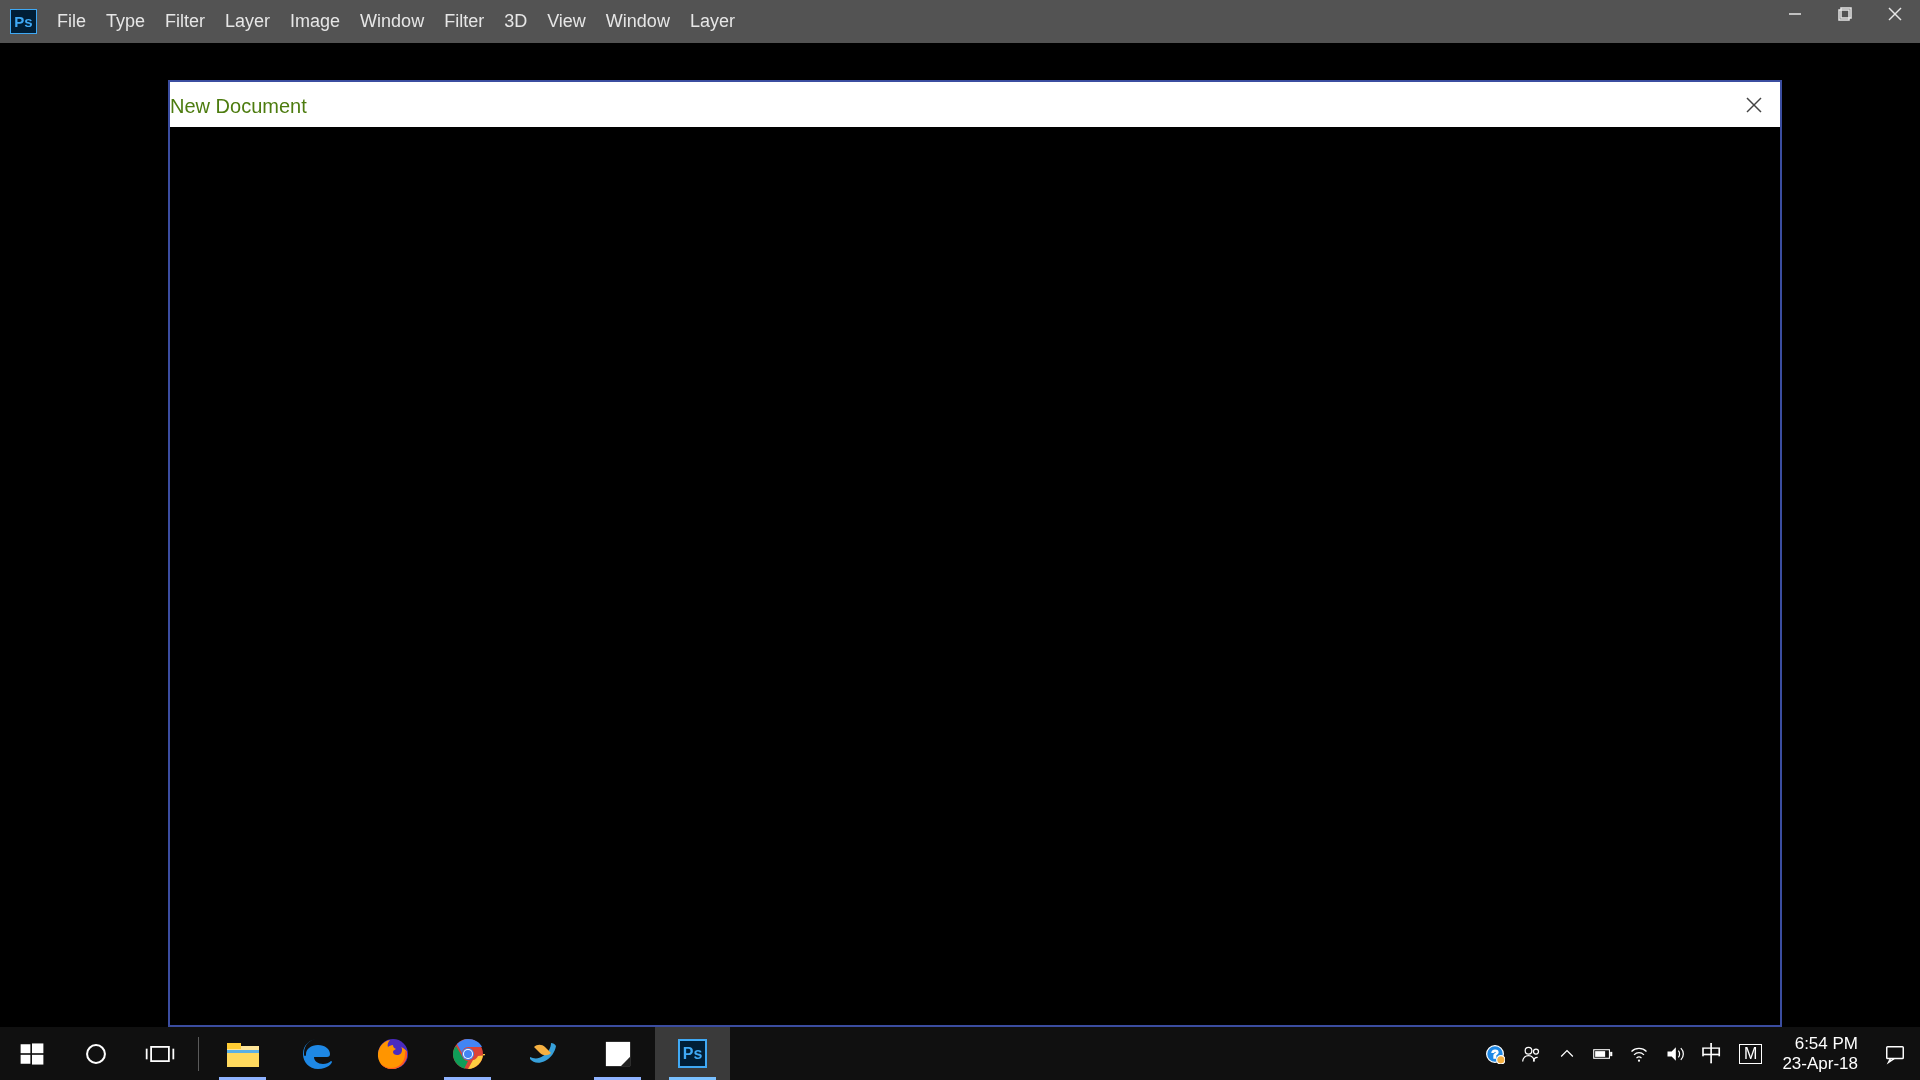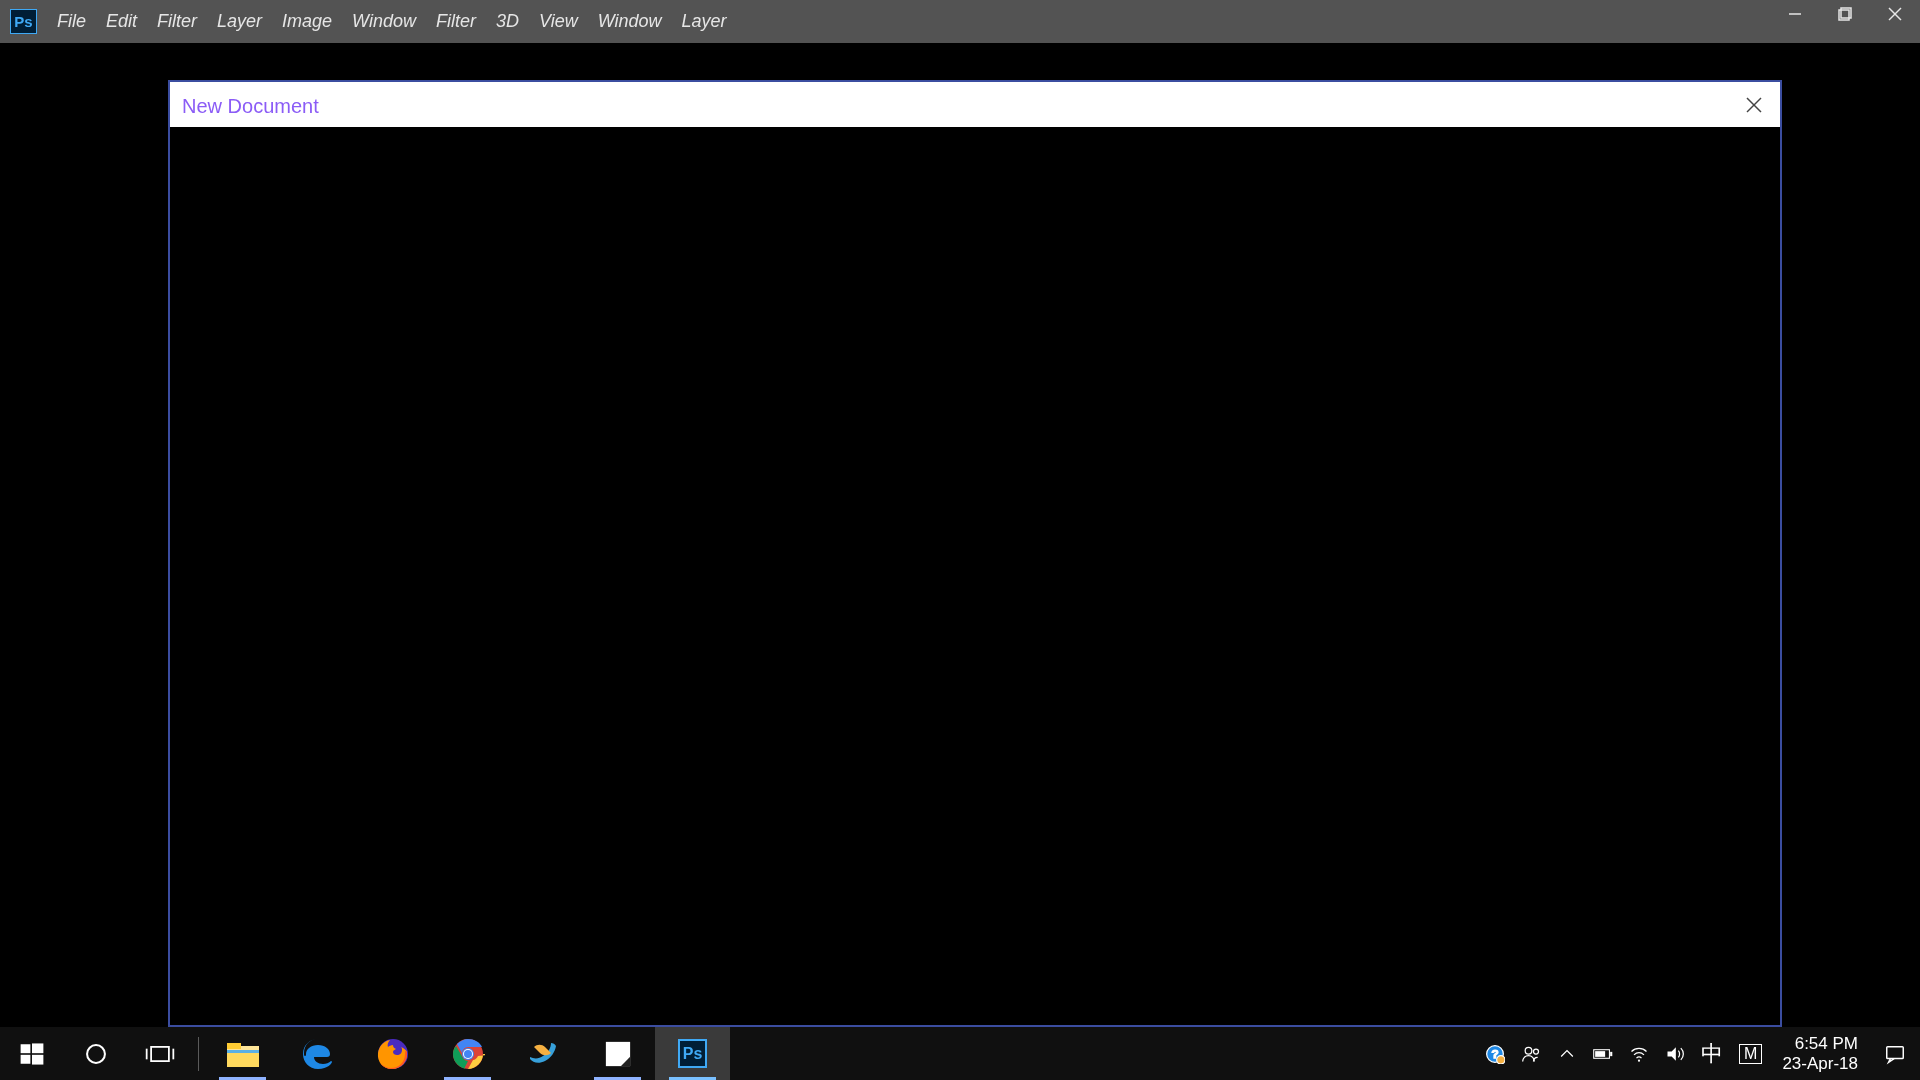--- a/index.html
+++ b/index.html
@@ -3,28 +3,28 @@
 <meta charset="utf-8">
 <style>
   * { margin:0; padding:0; box-sizing:border-box; font-family:"Segoe UI",Arial,sans-serif; }
   html,body { width:1920px; height:1080px; overflow:hidden; background:#000; }
 
   
   .ps-window { position:absolute; left:0; top:0; width:1920px; height:1027px; background:#000; }
   .ps-titlebar { position:absolute; left:0; top:0; width:1920px; height:43px; background:#535353; display:flex; align-items:center; color:#e6e6e6; font-size:18px; }
   .ps-logo { width:27px; height:25px; margin:0 10px 0 10px; border:1.5px solid #3fa9f5; display:flex; align-items:center; justify-content:center; font-weight:600; font-size:15px; color:#3fa9f5; background:#001e36; }
   .ps-menu { display:flex; gap:0; }
-  .ps-menu-item { padding:0 10px; height:43px; display:flex; align-items:center; cursor:default;font-style:italic; }
+  .ps-menu-item { padding:0 10px; height:43px; display:flex; align-items:center; cursor:default; }
   .win-controls { position:absolute; right:0; top:0; height:28px; display:flex; }
   .win-btn { width:50px; height:28px; display:flex; align-items:center; justify-content:center; color:#e6e6e6; }
   .win-btn svg { width:14px; height:14px; stroke:#e6e6e6; stroke-width:1.5; fill:none; }
 
   
   .modal { position:absolute; left:168px; top:80px; width:1614px; height:947px; background:#000; border:2px solid #3b4da0; }
-  .modal-title { height:49px; background:#ffffff; color:#8b5cf6; font-size:20px; display:flex; align-items:center; padding-left:12px; position:relative; }
+  .modal-title { height:49px; background:#ffffff; color:#4d7c0f; font-size:20px; display:flex; align-items:center; position:relative; }
   .modal-close { position:absolute; right:0; top:0; width:52px; height:45px; display:flex; align-items:center; justify-content:center; }
   .modal-close svg { width:18px; height:18px; stroke:#444; stroke-width:1.5; fill:none; }
   .modal-body { position:absolute; left:0; top:45px; right:0; bottom:0; background:#000; }
 
   
   .taskbar { position:absolute; left:0; bottom:0; width:1920px; height:53px; background:#101010; display:flex; align-items:center; color:#fff; }
   .tb-left { display:flex; align-items:center; height:100%; }
   .tb-btn { width:64px; height:53px; display:flex; align-items:center; justify-content:center; position:relative; }
   .tb-sep { width:1px; height:34px; background:#5a5a5a; margin:0 6px; }
   .tb-app { width:75px; height:53px; display:flex; align-items:center; justify-content:center; position:relative; }
@@ -50,21 +50,21 @@
   .ime { font-family:"SimSun","Segoe UI"; font-size:22px; }
 </style>
 </head>
 <body>
 
 <div class="ps-window">
   <div class="ps-titlebar">
     <div class="ps-logo">Ps</div>
     <div class="ps-menu">
       <div class="ps-menu-item">File</div>
-      <div class="ps-menu-item">Edit</div>
+      <div class="ps-menu-item">Type</div>
       <div class="ps-menu-item">Filter</div>
       <div class="ps-menu-item">Layer</div>
       <div class="ps-menu-item">Image</div>
       <div class="ps-menu-item">Window</div>
       <div class="ps-menu-item">Filter</div>
       <div class="ps-menu-item">3D</div>
       <div class="ps-menu-item">View</div>
       <div class="ps-menu-item">Window</div>
       <div class="ps-menu-item">Layer</div>
     </div>

